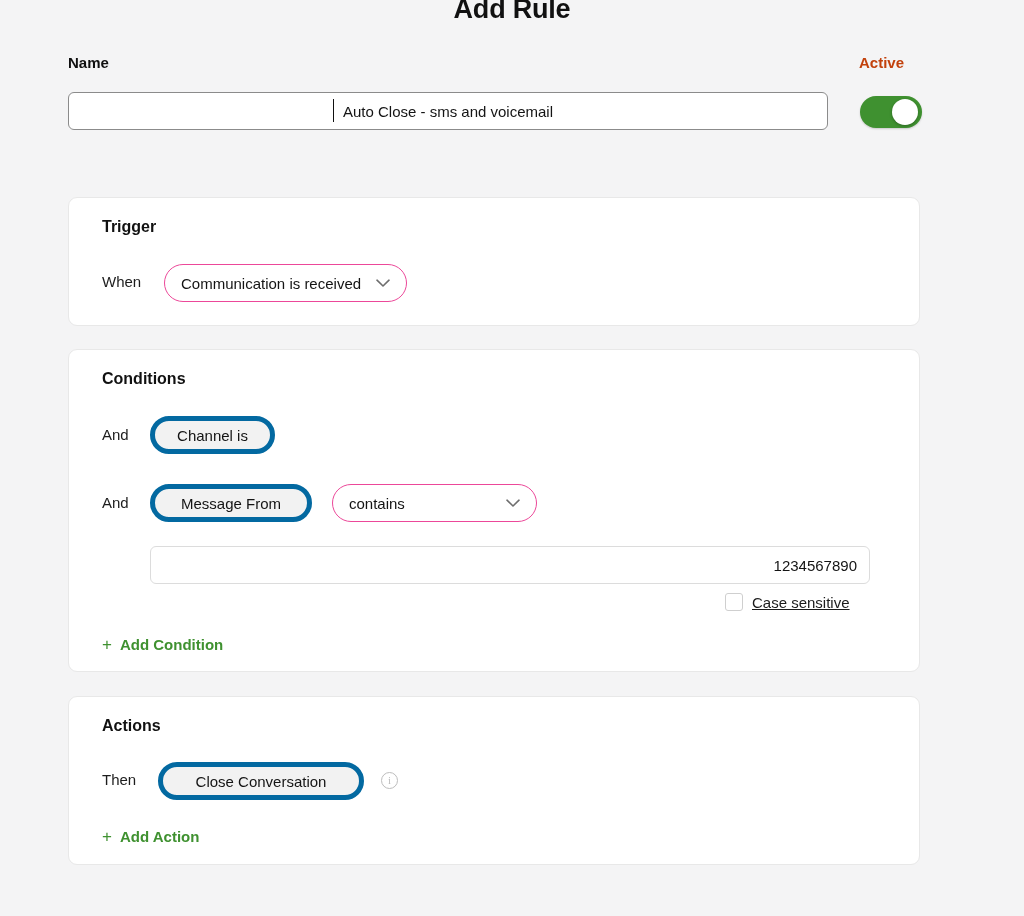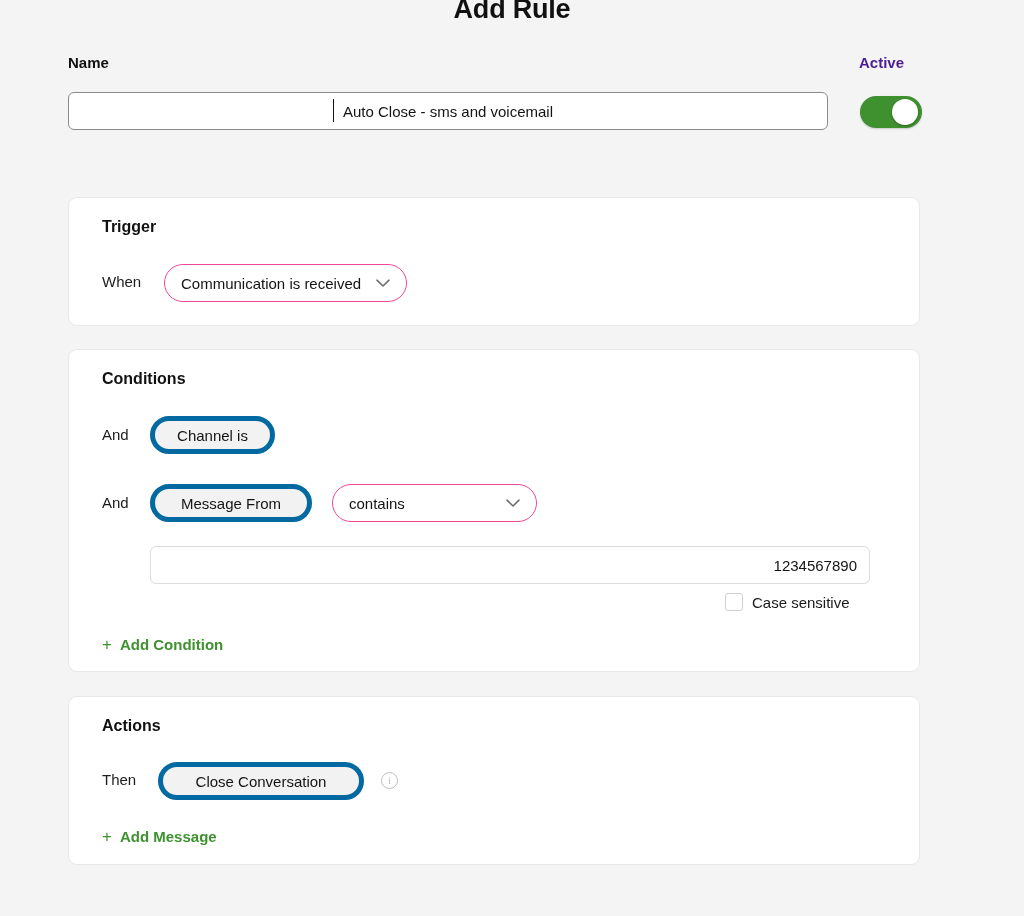--- a/index.html
+++ b/index.html
@@ -43,21 +43,21 @@
     font-size: 15px;
     font-weight: bold;
     color: #101010;
   }
   .active-label {
     position: absolute;
     top: 54px;
     left: 859px;
     font-size: 15px;
     font-weight: bold;
-    color: #4c1d95;
+    color: #c2410c;
   }
 
   .name-input {
     position: absolute;
     top: 92px;
     left: 68px;
     width: 760px;
     height: 38px;
     box-sizing: border-box;
     border: 1px solid #8b8b8b;
@@ -190,20 +190,21 @@
     width: 18px;
     height: 18px;
     box-sizing: border-box;
     border: 1px solid #cfcfcf;
     border-radius: 3px;
     background: #ffffff;
   }
   .check-label {
     font-size: 15px;
     color: #1b1b1b;
+    text-decoration: underline;
   }
 
   
   .add-link {
     position: absolute;
     display: flex;
     align-items: center;
     gap: 8px;
     color: #3f9130;
     font-size: 15px;
@@ -300,17 +301,17 @@
   <div class="card" id="card-actions">
     <div class="card-title">Actions</div>
     <div class="prefix" style="left:33px; top:74px;">Then</div>
     <div class="pill filled" style="left:89px; top:65px; width:206px;">
       <span>Close Conversation</span>
     </div>
     <div class="info-icon" style="left:312px; top:75px;">i</div>
 
     <div class="add-link" style="left:33px; top:131px;">
       <span class="plus">+</span>
-      <span>Add Message</span>
+      <span>Add Action</span>
     </div>
   </div>
 
 </div>
 
 </body></html>

